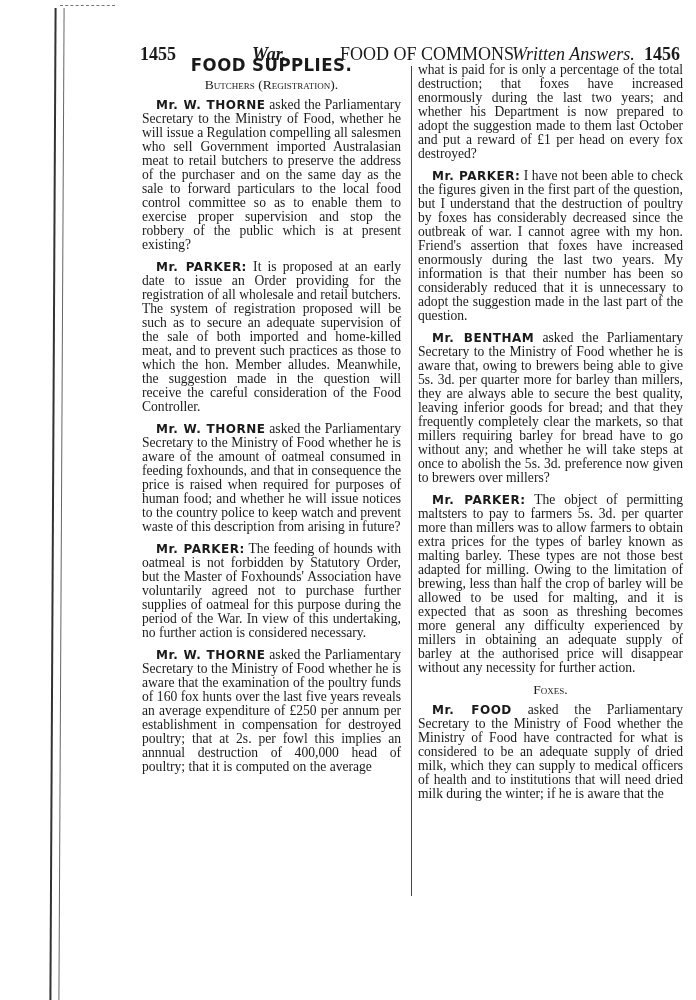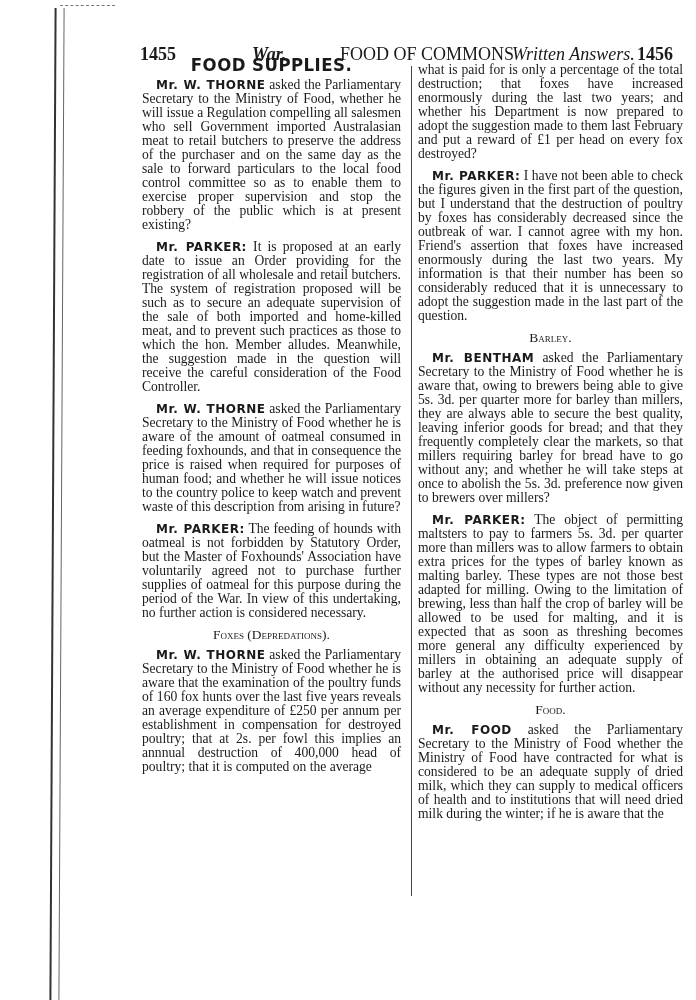--- a/index.html
+++ b/index.html
@@ -10,21 +10,21 @@
              border-left: 2px solid #333; border-right: 1px solid #666; transform: skewX(-0.3deg); }
   .binding-top { position: absolute; top: 5px; left: 60px; width: 55px; height: 1px; border-top: 1px dashed #777; }
 
   .header { position: absolute; top: 44px; left: 140px; width: 548px; height: 18px;
             font-family: "Liberation Serif", serif; font-size: 18px; }
   .header span { position: absolute; top: 0; white-space: nowrap; }
   .h-left-num { left: 0; font-weight: bold; }
   .h-war { left: 112px; font-style: italic; font-weight: bold; }
   .h-house { left: 200px; }
   .h-written { left: 372px; font-style: italic; }
-  .h-right-num { right: 15px; font-weight: bold; }
+  .h-right-num { right: 8px; font-weight: bold; }
 
   .col { position: absolute; font-family: "Liberation Serif", serif; font-size: 13.6px; line-height: 14px;
          text-align: justify; hyphens: none; }
   .col-left { top: 52px; left: 142px; width: 259px; }
   .col-right { top: 63px; left: 418px; width: 265px; }
 
   .divider { position: absolute; top: 66px; left: 411px; width: 1px; height: 830px; background: #444; }
 
   .title { font-family: "DejaVu Sans", sans-serif; font-size: 18px; font-weight: bold; text-align: center;
            letter-spacing: 0.5px; margin: 6px 0 6px 0; transform: scaleX(0.92); }
@@ -46,33 +46,32 @@
   <span class="h-house">FOOD OF COMMONS</span>
   <span class="h-written">Written Answers.</span>
   <span class="h-right-num">1456</span>
 </div>
 
 <div class="divider"></div>
 
 <div class="col col-left">
   <div class="title">FOOD SUPPLIES.</div>
 
+  <div class="subhead first">Butchers (Registration).</div>
   <p class="para"><span class="speaker">Mr. W. THORNE</span><span> asked the Parliamentary Secretary to the Ministry of Food, whether he will issue a Regulation compelling all salesmen who sell Government imported Australasian meat to retail butchers to preserve the address of the purchaser and on the same day as the sale to forward particulars to the local food control committee so as to enable them to exercise proper supervision and stop the robbery of the public which is at present existing?</span></p>
   <p class="para"><span class="speaker">Mr. PARKER:</span><span> It is proposed at an early date to issue an Order providing for the registration of all wholesale and retail butchers. The system of registration proposed will be such as to secure an adequate supervision of the sale of both imported and home-killed meat, and to prevent such practices as those to which the hon. Member alludes. Meanwhile, the suggestion made in the question will receive the careful consideration of the Food Controller.</span></p>
 
   <p class="para"><span class="speaker">Mr. W. THORNE</span><span> asked the Parliamentary Secretary to the Ministry of Food whether he is aware of the amount of oatmeal consumed in feeding foxhounds, and that in consequence the price is raised when required for purposes of human food; and whether he will issue notices to the country police to keep watch and prevent waste of this description from arising in future?</span></p>
   <p class="para"><span class="speaker">Mr. PARKER:</span><span> The feeding of hounds with oatmeal is not forbidden by Statutory Order, but the Master of Foxhounds' Association have voluntarily agreed not to purchase further supplies of oatmeal for this purpose during the period of the War. In view of this undertaking, no further action is considered necessary.</span></p>
 
-  <div class="subhead">Foxes (Depredations).</div>
   <p class="para"><span class="speaker">Mr. W. THORNE</span><span> asked the Parliamentary Secretary to the Ministry of Food whether he is aware that the examination of the poultry funds of 160 fox hunts over the last five years reveals an average expenditure of £250 per annum per establishment in compensation for destroyed poultry; that at 2s. per fowl this implies an annnual destruction of 400,000 head of poultry; that it is computed on the average</span></p>
 </div>
 
 <div class="col col-right">
-  <p class="para cont">what is paid for is only a percentage of the total destruction; that foxes have increased enormously during the last two years; and whether his Department is now prepared to adopt the suggestion made to them last February and put a reward of £1 per head on every fox destroyed?</p>
+  <p class="para cont">what is paid for is only a percentage of the total destruction; that foxes have increased enormously during the last two years; and whether his Department is now prepared to adopt the suggestion made to them last October and put a reward of £1 per head on every fox destroyed?</p>
   <p class="para"><span class="speaker">Mr. PARKER:</span><span> I have not been able to check the figures given in the first part of the question, but I understand that the destruction of poultry by foxes has considerably decreased since the outbreak of war. I cannot agree with my hon. Friend's assertion that foxes have increased enormously during the last two years. My information is that their number has been so considerably reduced that it is unnecessary to adopt the suggestion made in the last part of the question.</span></p>
 
-  <div class="subhead">Barley.</div>
   <p class="para"><span class="speaker">Mr. BENTHAM</span><span> asked the Parliamentary Secretary to the Ministry of Food whether he is aware that, owing to brewers being able to give 5s. 3d. per quarter more for barley than millers, they are always able to secure the best quality, leaving inferior goods for bread; and that they frequently completely clear the markets, so that millers requiring barley for bread have to go without any; and whether he will take steps at once to abolish the 5s. 3d. preference now given to brewers over millers?</span></p>
   <p class="para"><span class="speaker">Mr. PARKER:</span><span> The object of permitting maltsters to pay to farmers 5s. 3d. per quarter more than millers was to allow farmers to obtain extra prices for the types of barley known as malting barley. These types are not those best adapted for milling. Owing to the limitation of brewing, less than half the crop of barley will be allowed to be used for malting, and it is expected that as soon as threshing becomes more general any difficulty experienced by millers in obtaining an adequate supply of barley at the authorised price will disappear without any necessity for further action.</span></p>
 
-  <div class="subhead">Food.</div>
+  <div class="subhead">Foxes.</div>
   <p class="para"><span class="speaker">Mr. FOOD</span><span> asked the Parliamentary Secretary to the Ministry of Food whether the Ministry of Food have contracted for what is considered to be an adequate supply of dried milk, which they can supply to medical officers of health and to institutions that will need dried milk during the winter; if he is aware that the</span></p>
 </div>
 
 </body></html>

